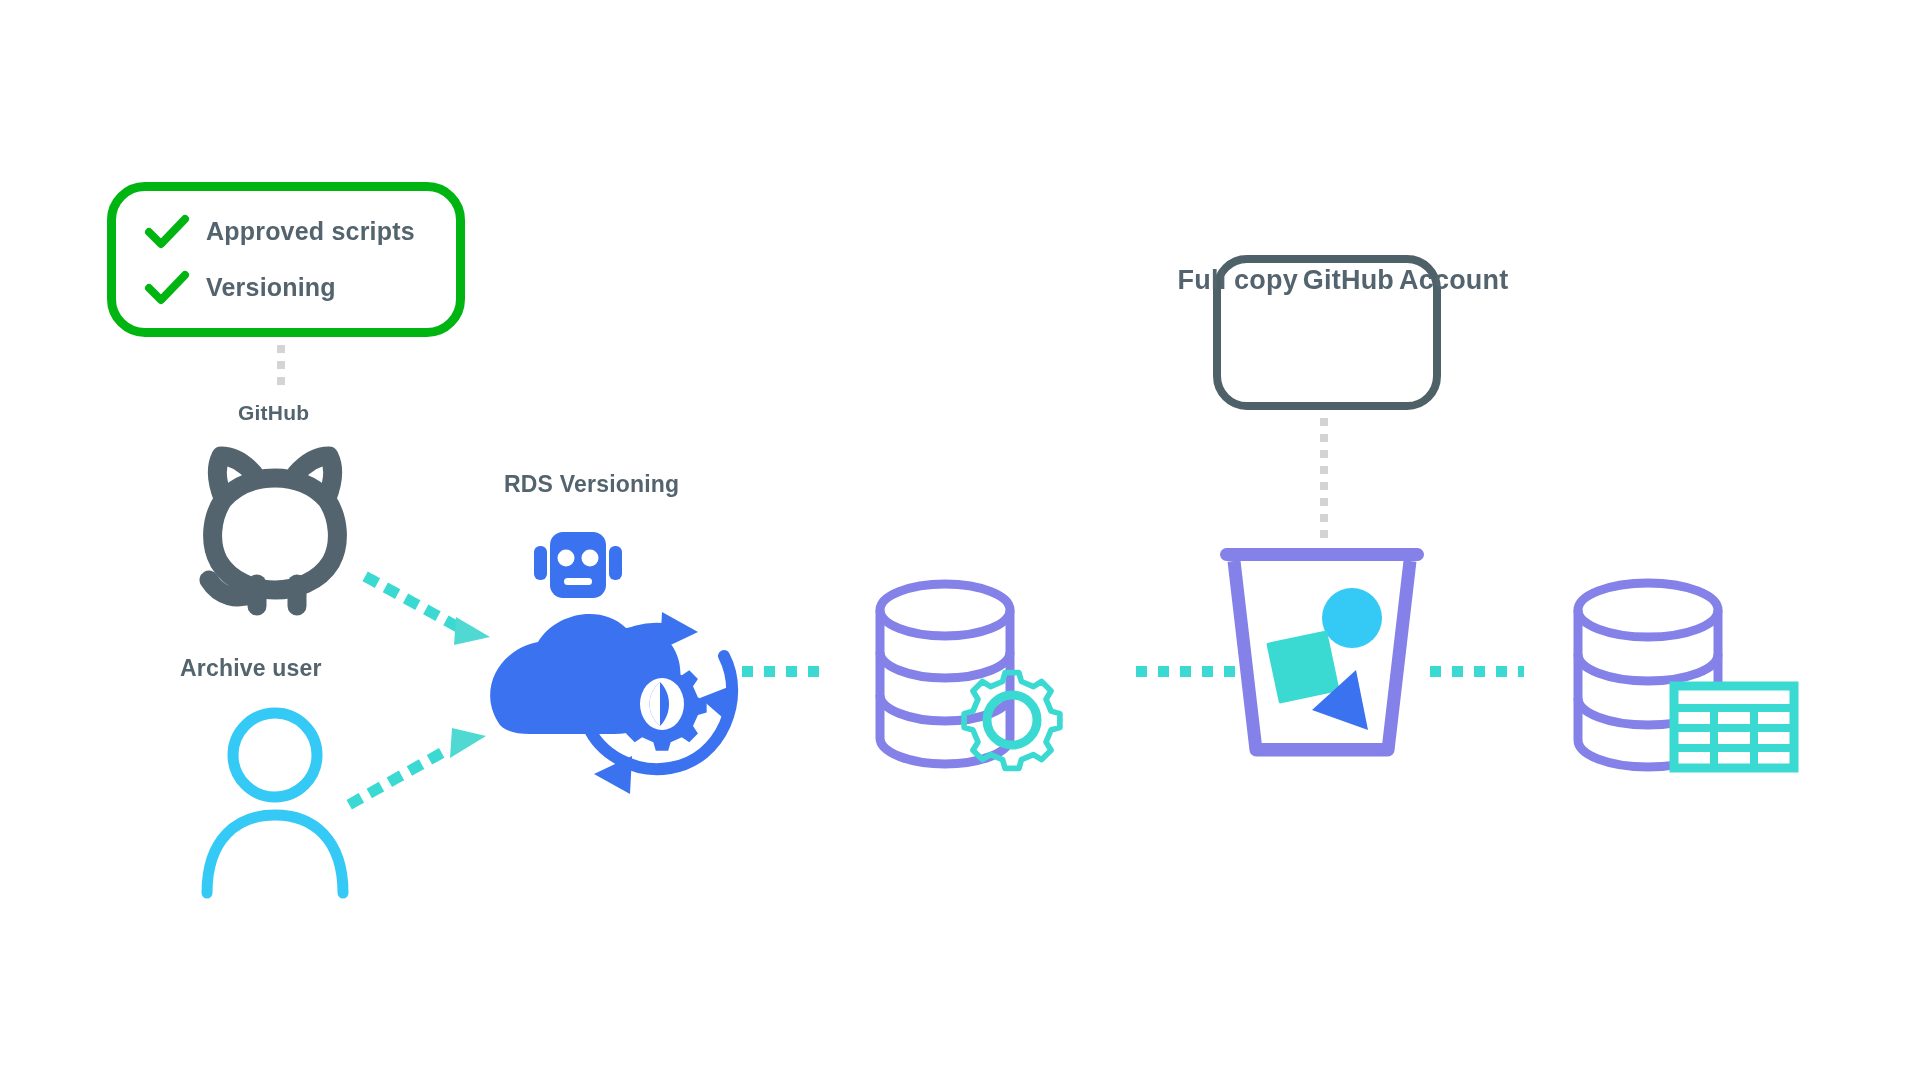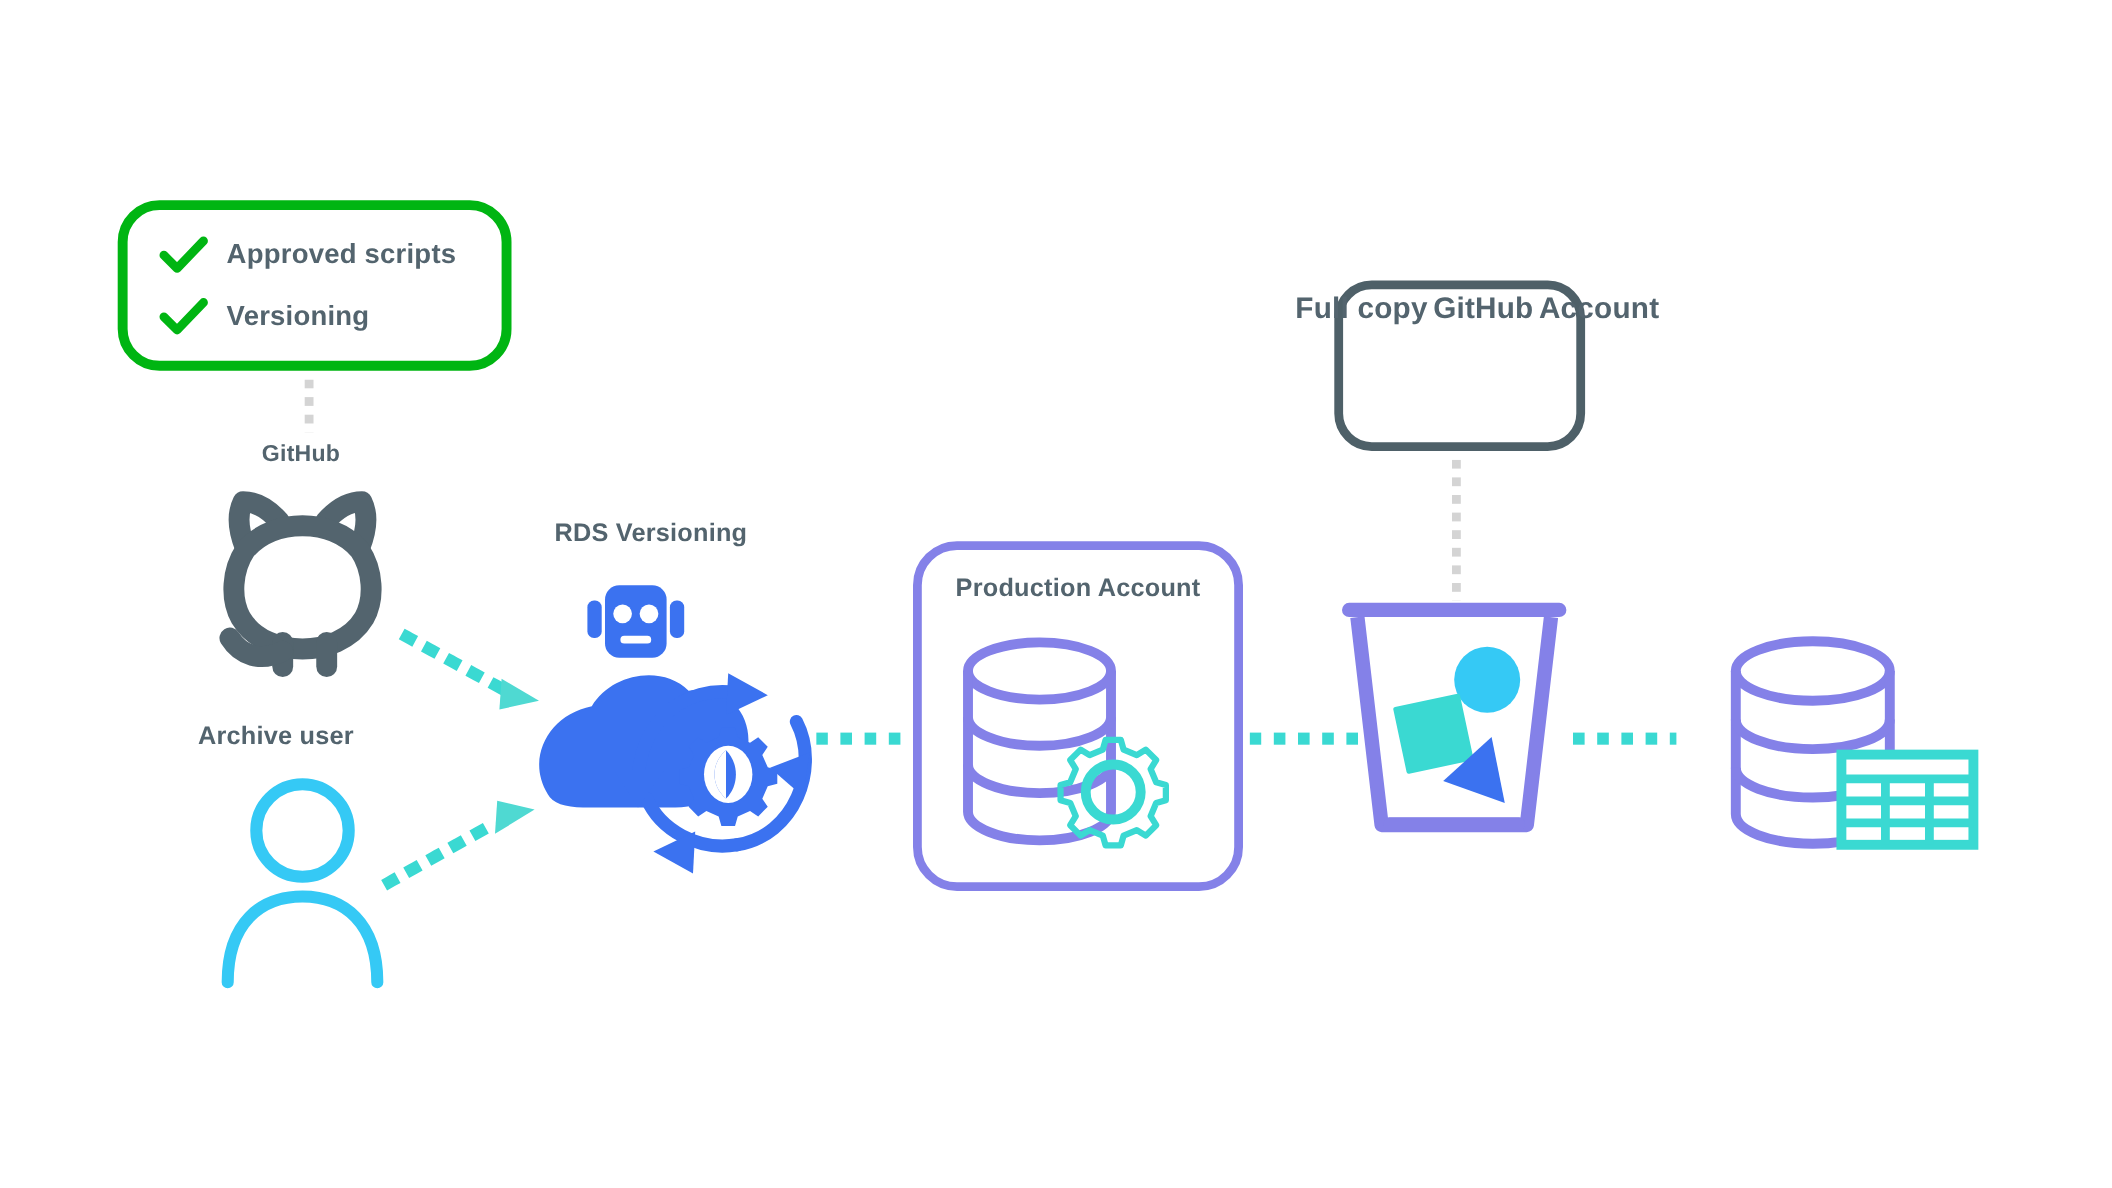--- a/index.html
+++ b/index.html
@@ -193,23 +193,20 @@
 
         <ellipse cx="0" cy="4" rx="22" ry="26" fill="#ffffff"></ellipse>
         <path d="M-2 -18 C10 -6 10 14 -2 26 C-16 14 -16 -6 -2 -18 Z" fill="#3b72f0"></path>
         <path d="M-2 -18 C-16 -6 -16 14 -2 26 Z" fill="#ffffff"></path>
       </g>
     </svg>
   </div>
 
   <div class="abs hdots" style="left:742px;top:666px;width:88px;"></div>
 
-  <div class="abs account-box" id="production-account">
-    <div class="account-title label">Production Account</div>
-  </div>
 
   <div class="abs" style="left:872px;top:578px;width:216px;height:198px;">
     <svg width="216" height="198" viewBox="0 0 216 198">
       <g fill="none" stroke="#8481e8" stroke-width="9" stroke-linejoin="round">
         <ellipse cx="73" cy="32" rx="65" ry="26"></ellipse>
         <path d="M8 32 L8 160 C8 174 37 186 73 186 C109 186 138 174 138 160 L138 32"></path>
         <path d="M8 74 C8 88 37 100 73 100 C109 100 138 88 138 74"></path>
         <path d="M8 117 C8 131 37 143 73 143 C109 143 138 131 138 117"></path>
       </g>
 

